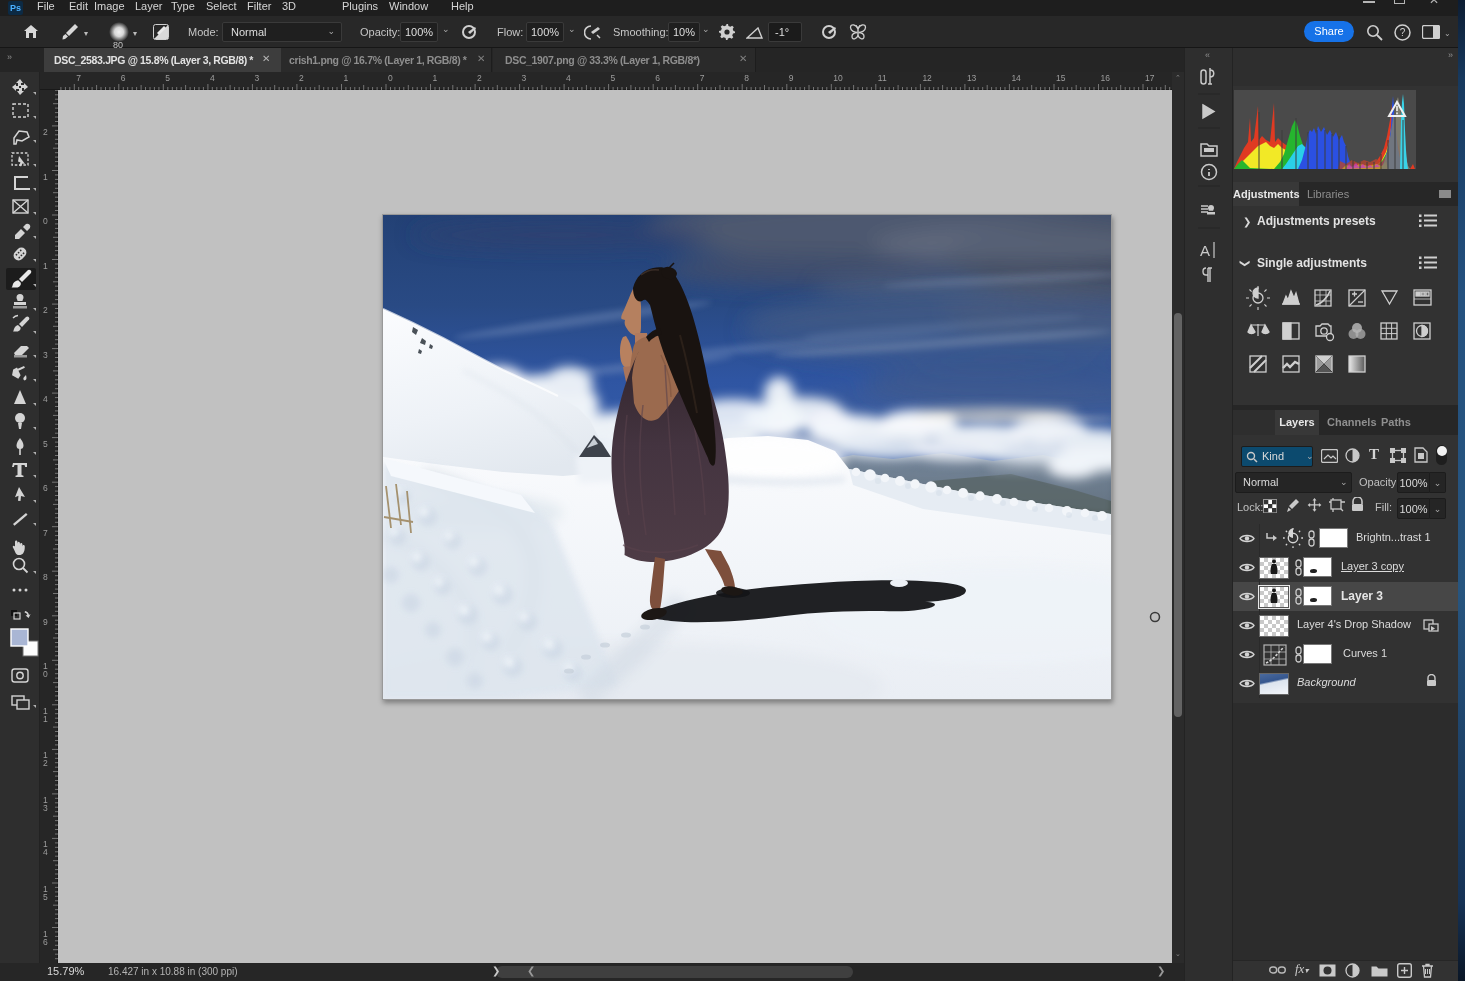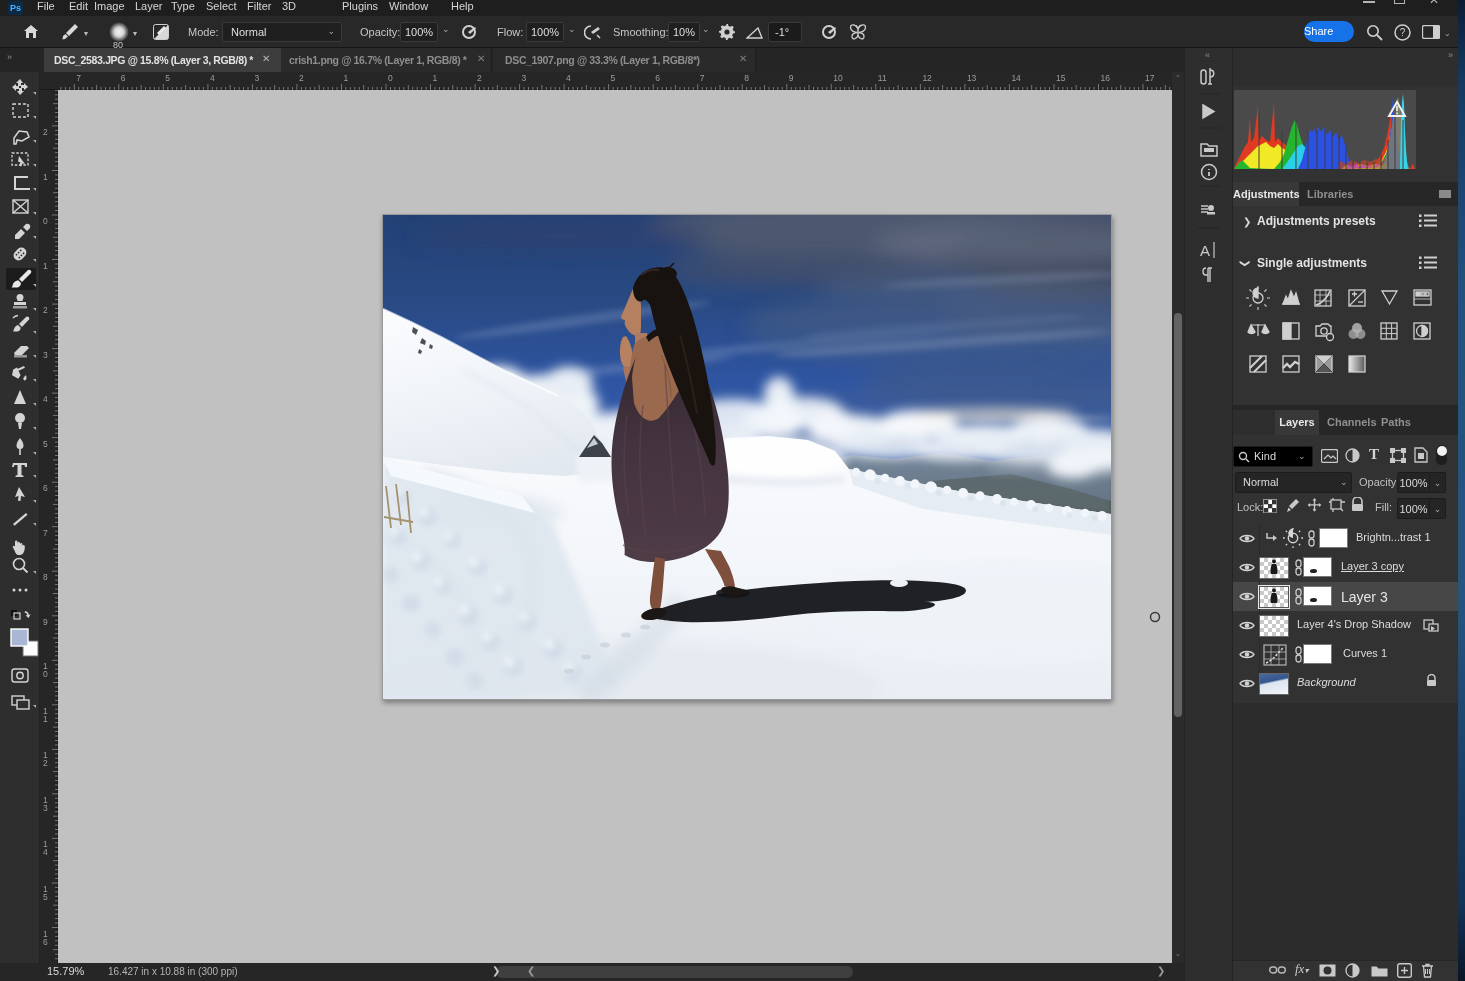--- a/index.html
+++ b/index.html
@@ -92,21 +92,21 @@
       </div>
  <svg class="abs" style="left:820px;top:7px;" width="18" height="18" viewBox="0 0 18 16">
         <path d="M9 1 A 7 7 0 1 0 9 15 A 7 7 0 0 0 9 1 M9 3 A 5 5 0 1 1 9 13 A 5 5 0 0 1 9 3" fill="#cfcfcf"></path>
         <path d="M8 8 L15 3 L16 4.5 L10 10 Z" fill="#cfcfcf"></path>
       </svg>
  <svg class="abs" style="left:848px;top:6px;" width="20" height="20" viewBox="0 0 20 20">
         <path d="M10 7 C 8 2 2.5 1.5 2.5 5.5 C 2.5 9 7 10.5 9.5 10.5 C 6.5 10.5 3.5 12 4 15 C 4.5 18 8.5 17.5 10 13.5 M10 7 C 12 2 17.5 1.5 17.5 5.5 C 17.5 9 13 10.5 10.5 10.5 C 13.5 10.5 16.5 12 16 15 C 15.5 18 11.5 17.5 10 13.5" fill="none" stroke="#cfcfcf" stroke-width="1.3"></path>
         <path d="M10 6 L10 15" stroke="#cfcfcf" stroke-width="1.4"></path>
         <path d="M8 3 l2 3 2 -3" fill="none" stroke="#cfcfcf" stroke-width="1"></path>
       </svg>
- <div class="abs" style="left:1304px;top:5px;width:50px;height:21px;background:#1672e8;border-radius:11px;color:#fff;font-size:11px;line-height:21px;">Share</div>
+ <div class="abs" style="left:1304px;top:5px;width:50px;height:21px;background:#1672e8;border-radius:11px;color:#fff;font-size:11px;text-align:center;line-height:21px;">Share</div>
  <svg class="abs" style="left:1366px;top:8px;" width="17" height="17">
         <circle cx="7" cy="7" r="5.2" fill="none" stroke="#cfcfcf" stroke-width="1.6"></circle>
         <path d="M11 11 L16 16" stroke="#cfcfcf" stroke-width="1.8"></path>
       </svg>
  <svg class="abs" style="left:1394px;top:8px;" width="17" height="17">
         <circle cx="8.5" cy="8.5" r="7.5" fill="none" stroke="#cfcfcf" stroke-width="1.5"></circle>
         <text x="8.5" y="12" text-anchor="middle" font-size="10" fill="#cfcfcf" font-family="Liberation Sans">?</text>
       </svg>
  <svg class="abs" style="left:1422px;top:9px;" width="18" height="14">
         <rect x="0.5" y="0.5" width="17" height="13" rx="1.5" fill="none" stroke="#cfcfcf" stroke-width="1.3"></rect>
@@ -1096,21 +1096,21 @@
 </g>
 <path d="M155 26 L163 12 L171 26 Z" fill="none" stroke="#f0f0f0" stroke-width="2"></path>
             <rect x="162.2" y="16" width="1.6" height="5" fill="#f0f0f0"></rect>
             <rect x="162.2" y="22.5" width="1.6" height="1.7" fill="#f0f0f0"></rect>
 </svg>
         </div>
 </div>
 
 <div class="abs" style="left:0;top:134px;width:226px;height:24px;background:#272727;">
  <div class="abs" style="left:0;top:0;width:66px;height:24px;background:#383838;color:#e8e8e8;font-size:11px;font-weight:bold;text-align:center;line-height:24px;">Adjustments</div>
- <div class="abs" style="left:74px;top:0;color:#8f8f8f;font-size:11px;font-weight:bold;line-height:24px;">Libraries</div>
+ <div class="abs" style="left:74px;top:0;color:#8f8f8f;font-size:11px;font-weight:normal;line-height:24px;">Libraries</div>
  <div class="abs" style="left:206px;top:8px;width:12px;height:8px;background:#8a8a8a;"></div>
 </div>
 <div class="abs" style="left:0;top:158px;width:226px;height:199px;background:#323232;">
  <div class="abs" style="left:10px;top:10px;color:#d9d9d9;font-size:10px;">❯</div>
  <div class="abs" style="left:24px;top:8px;color:#e2e2e2;font-size:12px;font-weight:bold;">Adjustments presets</div>
  <svg class="abs" style="left:186px;top:7px;" width="18" height="15">
           <g stroke="#cfcfcf" stroke-width="2">
             <line x1="5" y1="2.5" x2="18" y2="2.5"></line>
             <line x1="5" y1="7.5" x2="18" y2="7.5"></line>
             <line x1="5" y1="12.5" x2="18" y2="12.5"></line>
@@ -1202,21 +1202,21 @@
 <div class="abs" style="left:0;top:362px;width:226px;height:25px;background:#272727;margin-left:42px;">
  <div class="abs" style="left:0;top:0;width:44px;height:25px;background:#383838;color:#e8e8e8;font-size:11px;font-weight:bold;text-align:center;line-height:25px;">Layers</div>
  <div class="abs" style="left:52px;top:0;color:#8f8f8f;font-size:11px;font-weight:bold;line-height:25px;">Channels</div>
  <div class="abs" style="left:106px;top:0;color:#8f8f8f;font-size:11px;font-weight:bold;line-height:25px;">Paths</div>
  <div class="abs" style="left:206px;top:7px;width:14px;height:11px;border-top:2px solid #b5b5b5;border-bottom:2px solid #b5b5b5;">
           <div style="margin-top:2.5px;height:2px;background:#b5b5b5;"></div>
         </div>
 </div>
 <div id="layersbody" class="abs" style="left:0;top:387px;width:226px;height:546px;background:#323232;">
 
- <div class="abs" style="left:0;top:11px;width:80px;height:21px;background:#000000;border:1px solid #1c1c1c;border-radius:2px;">
+ <div class="abs" style="left:8px;top:11px;width:72px;height:21px;background:#0c4a6e;border:1px solid #1c1c1c;border-radius:2px;">
    <svg class="abs" style="left:4px;top:4px;" width="12" height="12">
             <circle cx="5" cy="5" r="3.5" fill="none" stroke="#c9c9c9" stroke-width="1.4"></circle>
             <path d="M8 8 l3 3" stroke="#c9c9c9" stroke-width="1.5"></path>
           </svg>
    <span class="abs" style="left:20px;top:3px;color:#dadada;font-size:11px;">Kind</span>
    <span class="abs" style="left:64px;top:4px;color:#aaa;font-size:9px;">⌄</span>
  </div>
  <svg class="abs" style="left:88px;top:14px;" width="17" height="14">
           <rect x="0.5" y="0.5" width="16" height="13" rx="1.5" fill="none" stroke="#c9c9c9" stroke-width="1.3"></rect>
           <path d="M3 10 l4 -4 3 3 2 -2 3 3" fill="none" stroke="#c9c9c9" stroke-width="1.2"></path>
@@ -1355,21 +1355,21 @@
           </svg>
   <svg class="abs" style="left:61px;top:64px;" width="9" height="17" viewBox="0 0 9 17">
             <g fill="none" stroke="#c9c9c9" stroke-width="1.3">
               <rect x="2" y="1" width="5" height="7" rx="2.5"></rect>
               <rect x="2" y="9" width="5" height="7" rx="2.5"></rect>
             </g>
           </svg>
   <div class="abs" style="left:70px;top:62px;width:29px;height:20px;background:#fff;border:1px solid #777;">
             <div style="position:absolute;left:6px;top:11px;width:7px;height:4px;background:#222;border-radius:50% 40% 50% 40%;"></div>
           </div>
-  <span class="abs" style="left:108px;top:65px;color:#e6e6e6;font-size:14px;">Layer 3</span>
+  <span class="abs" style="left:108px;top:65px;color:#e6e6e6;font-size:12px;font-weight:bold;">Layer 3</span>
 
   <div class="abs" style="left:26px;top:91px;width:30px;height:22px;background-image:linear-gradient(45deg,#c9c9c9 25%,transparent 25%,transparent 75%,#c9c9c9 75%),linear-gradient(45deg,#c9c9c9 25%,#ffffff 25%,#ffffff 75%,#c9c9c9 75%);background-size:8px 8px;background-position:0 0,4px 4px;background-color:#fff;border:1px solid #666;"></div>
   <span class="abs" style="left:64px;top:94px;color:#dcdcdc;font-size:11px;">Layer 4's Drop Shadow</span>
   <svg class="abs" style="left:190px;top:92px;" width="16" height="16">
             <rect x="1" y="4" width="9" height="9" fill="none" stroke="#c9c9c9" stroke-width="1.3"></rect>
             <rect x="6" y="8" width="9" height="7" fill="#323232" stroke="#c9c9c9" stroke-width="1.3"></rect>
             <path d="M8 10 l4 2.5 -4 2.5 z" fill="#c9c9c9"></path>
           </svg>
 
   <svg class="abs" style="left:30px;top:120px;" width="24" height="22">

